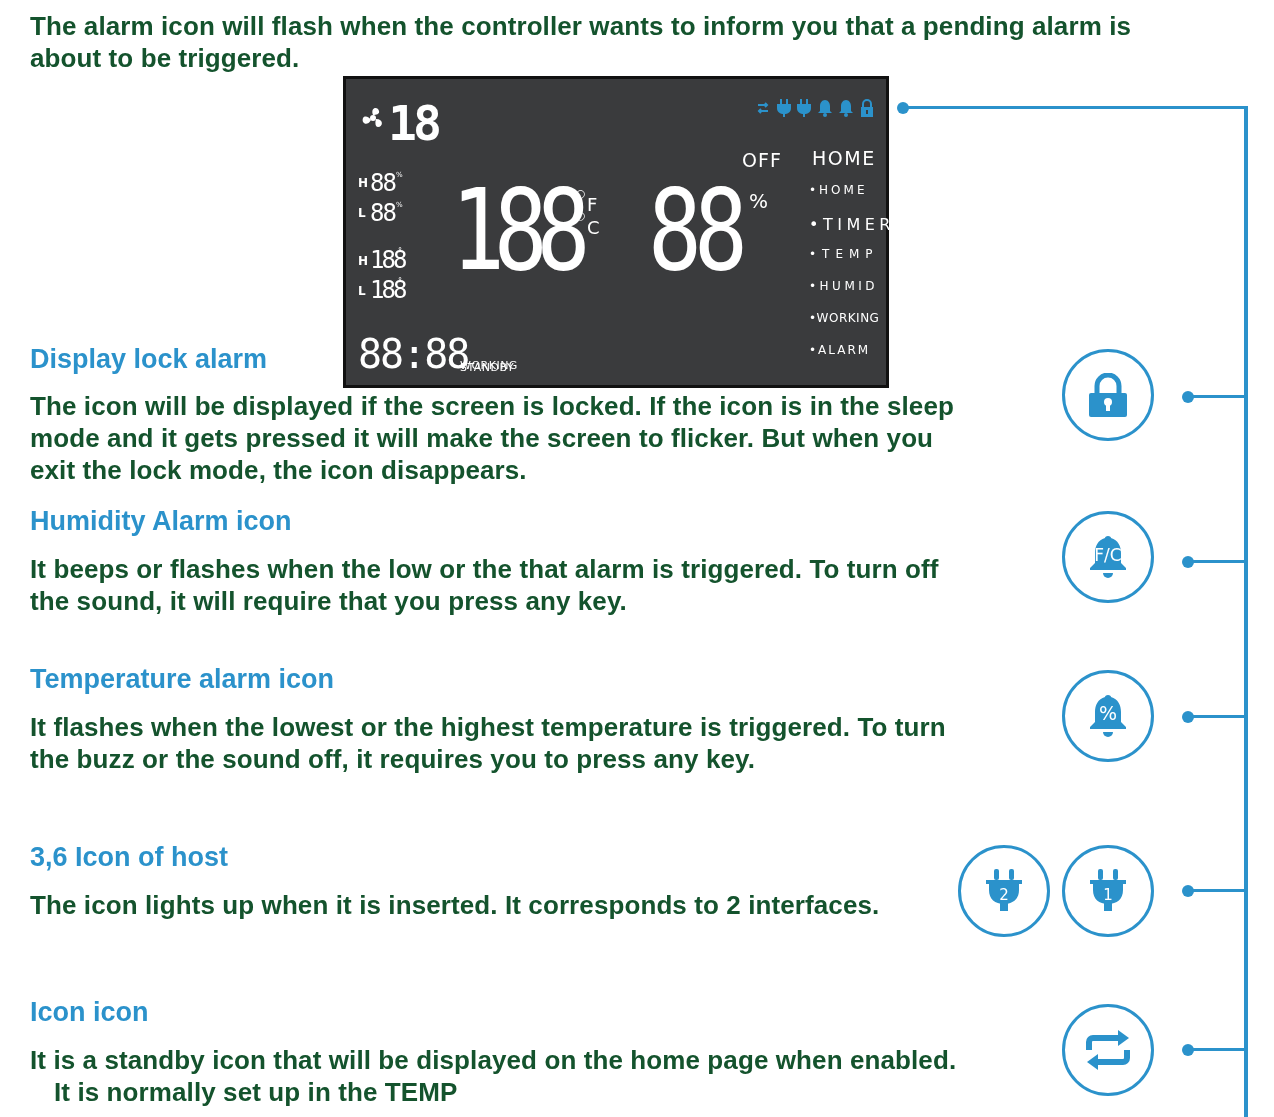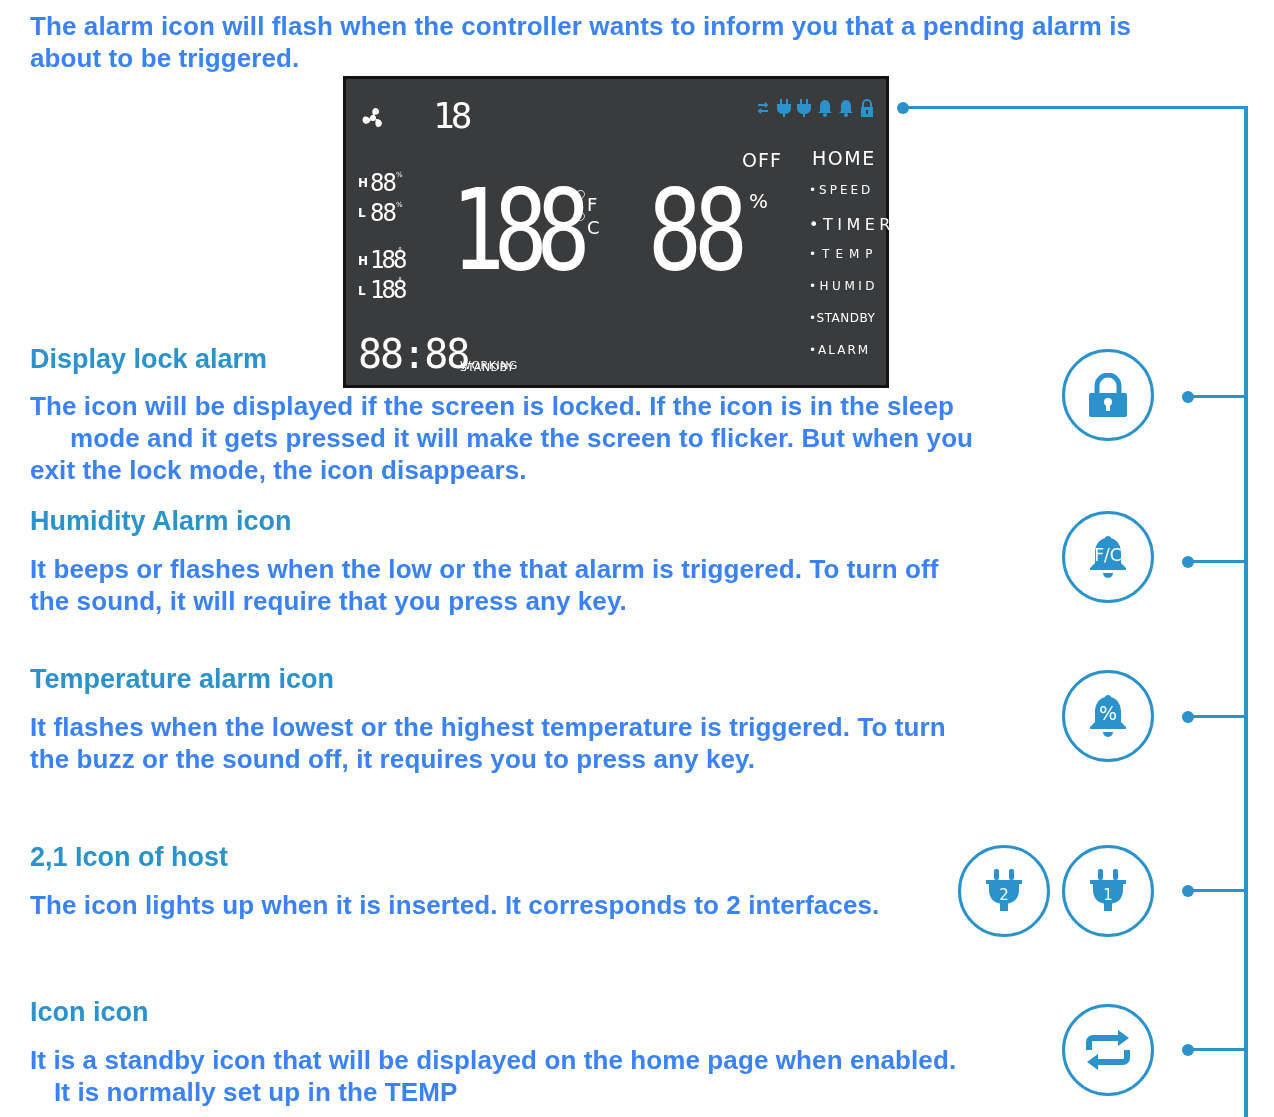--- a/index.html
+++ b/index.html
@@ -1,17 +1,17 @@
 <!DOCTYPE html>
 <html><head>
 <meta charset="utf-8">
 <style>
   html,body{margin:0;padding:0;background:#fff;}
   body{width:1274px;height:1117px;position:relative;overflow:hidden;font-family:"Liberation Sans",sans-serif;color:#333336;}
-  .p{position:absolute;left:30px;font-size:26px;font-weight:bold;line-height:32px;margin:0;color:#3b82f6;letter-spacing:0.1px;}
+  .p{position:absolute;left:30px;font-size:26px;font-weight:bold;line-height:32px;margin:0;color:#14532d;letter-spacing:0.1px;}
   .h{position:absolute;left:30px;font-size:27px;font-weight:bold;color:#2b92cb;margin:0;line-height:32px;}
   .lcd{position:absolute;left:343px;top:76px;width:540px;height:306px;background:#3a3b3d;border:3px solid #111;box-sizing:content-box;}
   .lcd *{position:absolute;}
   .seg{color:#fff;font-family:"DejaVu Sans Mono",monospace;}
   .lcdtxt{color:#fff;font-family:"DejaVu Sans",sans-serif;}
   .circle{position:absolute;width:92px;height:92px;border:3.5px solid #2b92cb;border-radius:50%;box-sizing:border-box;display:flex;align-items:center;justify-content:center;}
   .vline{position:absolute;left:1244px;top:106px;width:4px;height:1011px;background:#2b92cb;}
   .hline{position:absolute;height:3px;background:#2b92cb;}
   .dot{position:absolute;width:12px;height:12px;border-radius:50%;background:#2b92cb;}
 </style>
@@ -22,21 +22,21 @@
 <p class="p" style="top:42px;">about to be triggered.</p>
 
 <div class="lcd">
 
   <svg style="left:14px;top:26px;" width="26" height="26" viewBox="0 0 26 26">
     <circle cx="13" cy="13" r="3" fill="#fff"></circle>
     <path d="M13 10 C10 2, 18 1, 19 6 C20 9, 16 10, 13 10Z" fill="#fff"></path>
     <path d="M16 14 C24 14, 23 22, 18 22 C15 22, 15 17, 16 14Z" fill="#fff"></path>
     <path d="M11 15 C7 22, 1 18, 3 13 C5 10, 9 12, 11 15Z" fill="#fff"></path>
   </svg>
-  <span class="seg" style="left:42px;top:16px;font-size:36px;letter-spacing:-4px;font-weight:400;margin-left:45px;">18</span>
+  <span class="seg" style="left:42px;top:16px;font-size:48px;letter-spacing:-4px;font-weight:700;">18</span>
 
   <div style="left:410px;top:20px;width:120px;height:20px;">
     <svg style="left:0;top:3px;" width="14" height="12" viewBox="0 0 14 12">
         <path d="M2 3h9M9 1l2 2-2 2M12 9H3M5 11L3 9l2-2" stroke="#2b92cb" stroke-width="2" fill="none"></path>
       </svg>
     <svg style="left:20px;top:0;" width="16" height="18" viewBox="0 0 16 18">
         <rect x="4" y="0" width="2" height="5" fill="#2b92cb"></rect>
         <rect x="10" y="0" width="2" height="5" fill="#2b92cb"></rect>
         <path d="M1 5h14v4c0 4-3 6-7 6S1 13 1 9z" fill="#2b92cb"></path>
         <rect x="7" y="14" width="2" height="4" fill="#2b92cb"></rect>
@@ -81,39 +81,39 @@
   <span class="lcdtxt" style="left:241px;top:115px;font-size:18px;">F</span>
   <span class="lcdtxt" style="left:230px;top:130px;font-size:11px;">○</span>
   <span class="lcdtxt" style="left:241px;top:138px;font-size:18px;">C</span>
 
   <span class="seg" style="left:302px;top:95px;font-size:112px;line-height:112px;letter-spacing:-10px;font-weight:200;transform:scaleX(0.8);transform-origin:left;">88</span>
   <span class="lcdtxt" style="left:403px;top:110px;font-size:20px;">%</span>
 
   <span class="lcdtxt" style="left:396px;top:70px;font-size:19px;letter-spacing:1px;">OFF</span>
   <span class="lcdtxt" style="left:466px;top:68px;font-size:19px;letter-spacing:1.5px;">HOME</span>
 
-  <span class="lcdtxt" style="left:463px;top:104px;font-size:12px;letter-spacing:3px;">•SPEED</span>
+  <span class="lcdtxt" style="left:463px;top:104px;font-size:12px;letter-spacing:3px;">•HOME</span>
   <span class="lcdtxt" style="left:463px;top:136px;font-size:16px;letter-spacing:4.5px;">•TIMER</span>
   <span class="lcdtxt" style="left:463px;top:168px;font-size:12px;letter-spacing:6px;">•TEMP</span>
   <span class="lcdtxt" style="left:463px;top:200px;font-size:12px;letter-spacing:3.5px;">•HUMID</span>
-  <span class="lcdtxt" style="left:463px;top:232px;font-size:12px;letter-spacing:0.5px;">•STANDBY</span>
+  <span class="lcdtxt" style="left:463px;top:232px;font-size:12px;letter-spacing:0.5px;">•WORKING</span>
   <span class="lcdtxt" style="left:463px;top:264px;font-size:12px;letter-spacing:2px;">•ALARM</span>
 
   <span class="seg" style="left:12px;top:255px;font-size:40px;line-height:40px;letter-spacing:-2px;font-weight:200;">88:88</span>
   <span class="lcdtxt" style="left:114px;top:265px;font-size:11px;letter-spacing:0.5px;margin-top:15px;">WORKING</span>
   <span class="lcdtxt" style="left:114px;top:282px;font-size:11px;letter-spacing:0.5px;">STANDBY</span>
 </div>
 
 <div class="dot" style="left:897px;top:102px;"></div>
 <div class="hline" style="left:903px;top:106px;width:345px;"></div>
 <div class="vline"></div>
 
 <h2 class="h" style="top:343px;">Display lock alarm</h2>
 <p class="p" style="top:390px;">The icon will be displayed if the screen is locked. If the icon is in the sleep</p>
-<p class="p" style="top:422px;margin-left:40px;">mode and it gets pressed it will make the screen to flicker. But when you</p>
+<p class="p" style="top:422px;">mode and it gets pressed it will make the screen to flicker. But when you</p>
 <p class="p" style="top:454px;">exit the lock mode, the icon disappears.</p>
 <div class="circle" style="left:1062px;top:349px;">
   <svg width="42" height="44" viewBox="0 0 42 44">
       <path d="M10 20V13a11 11 0 0 1 22 0v7" stroke="#2b92cb" stroke-width="5" fill="none"></path>
       <rect x="2" y="20" width="38" height="24" rx="2" fill="#2b92cb"></rect>
       <circle cx="21" cy="29" r="4" fill="#fff"></circle>
       <rect x="19" y="30" width="4" height="8" fill="#fff"></rect>
     </svg>
 </div>
 <div class="dot" style="left:1182px;top:391px;"></div>
@@ -142,21 +142,21 @@
     <svg width="44" height="46" viewBox="0 0 44 46" style="position:absolute;left:0;top:0;">
         <path d="M22 2c2 0 3 1 3 2 7 2 10 8 10 15v10l5 5v2H4v-2l5-5V19c0-7 3-13 10-15 0-1 1-2 3-2z" fill="#2b92cb"></path>
         <path d="M17 39a5 5 0 0 0 10 0z" fill="#2b92cb"></path>
       </svg>
     <span style="position:absolute;left:0;top:9px;width:44px;text-align:center;color:#fff;font-size:19px;font-family:'DejaVu Sans',sans-serif;">%</span>
   </div>
 </div>
 <div class="dot" style="left:1182px;top:711px;"></div>
 <div class="hline" style="left:1188px;top:715px;width:58px;"></div>
 
-<h2 class="h" style="top:841px;">2,1 Icon of host</h2>
+<h2 class="h" style="top:841px;">3,6 Icon of host</h2>
 <p class="p" style="top:889px;">The icon lights up when it is inserted. It corresponds to 2 interfaces.</p>
 <div class="circle" style="left:958px;top:845px;">
   <div style="position:relative;width:40px;height:44px;">
     <svg width="40" height="44" viewBox="0 0 40 44" style="position:absolute;left:0;top:0;">
         <rect x="10" y="0" width="5" height="11" rx="2" fill="#2b92cb"></rect>
         <rect x="25" y="0" width="5" height="11" rx="2" fill="#2b92cb"></rect>
         <path d="M2 11h36v4h-3v6c0 9-6 14-15 14S5 30 5 21v-6H2z" fill="#2b92cb"></path>
         <rect x="16" y="34" width="8" height="8" fill="#2b92cb"></rect>
       </svg>
     <span style="position:absolute;left:0;top:17px;width:40px;text-align:center;color:#fff;font-size:15px;font-family:'DejaVu Sans',sans-serif;">2</span>

